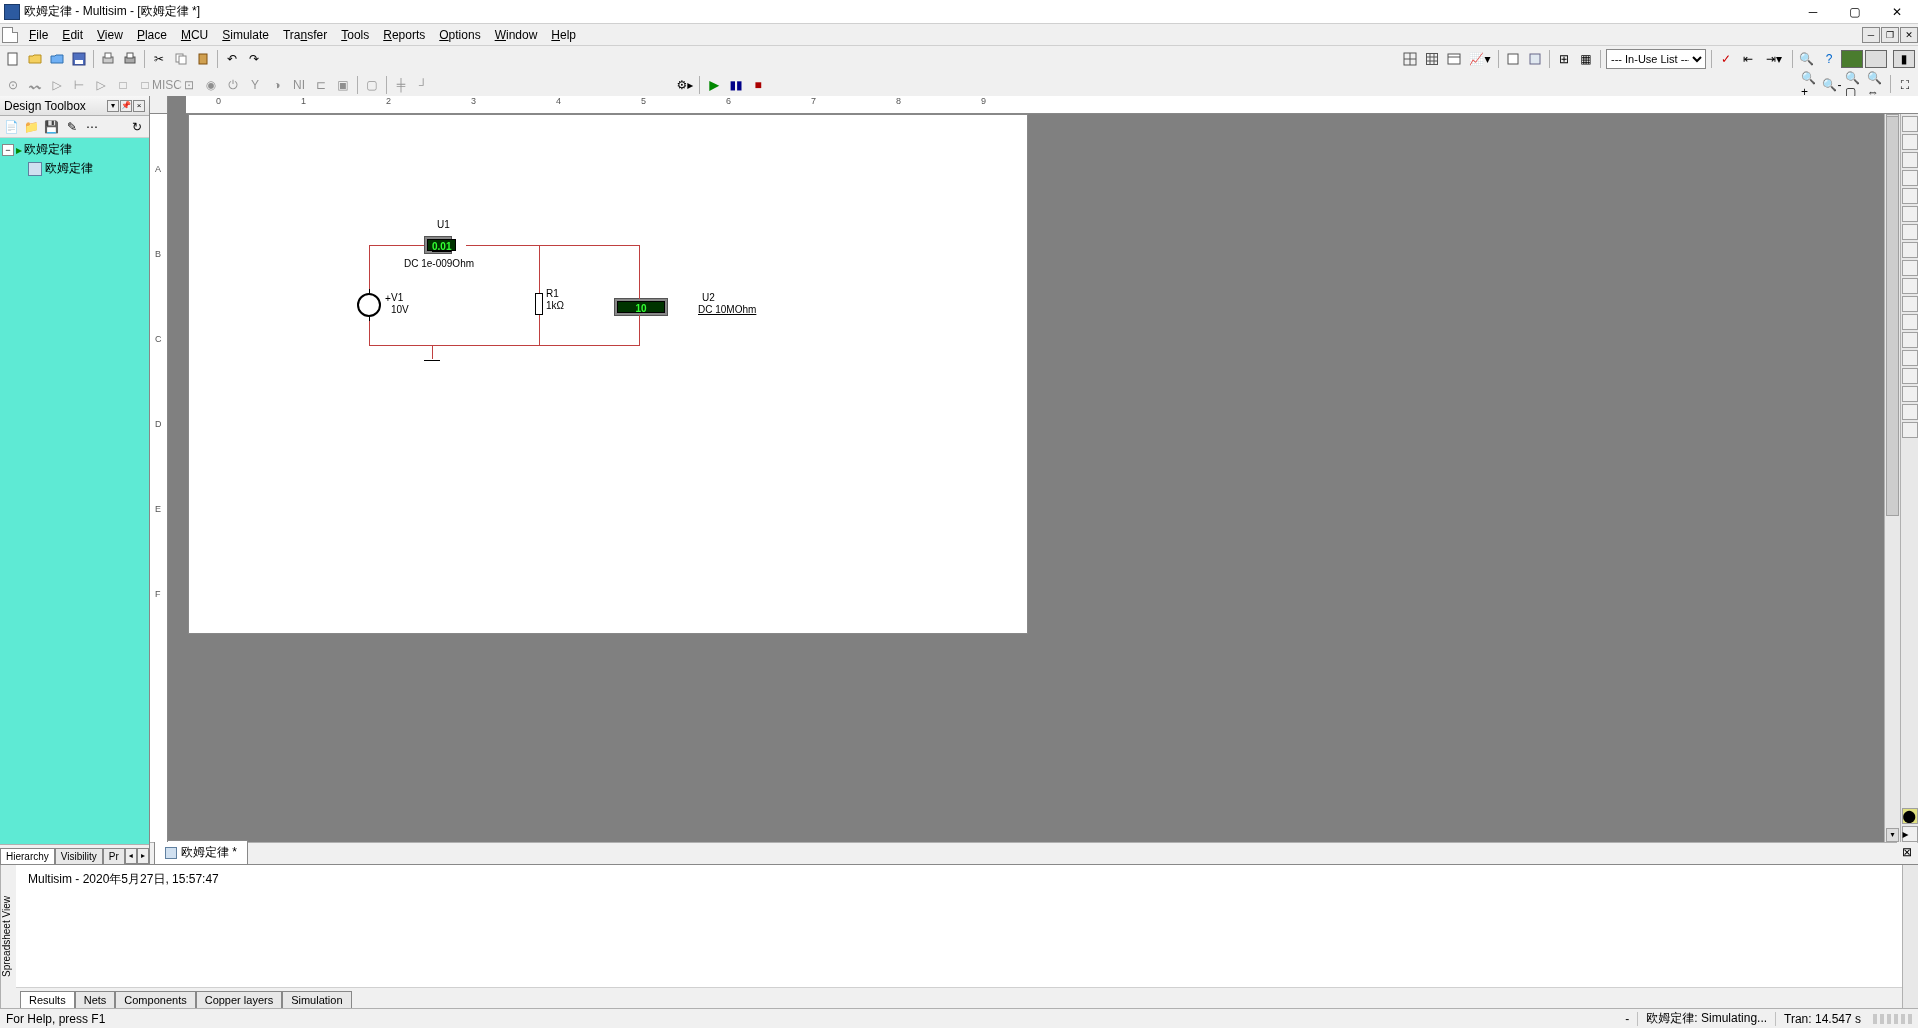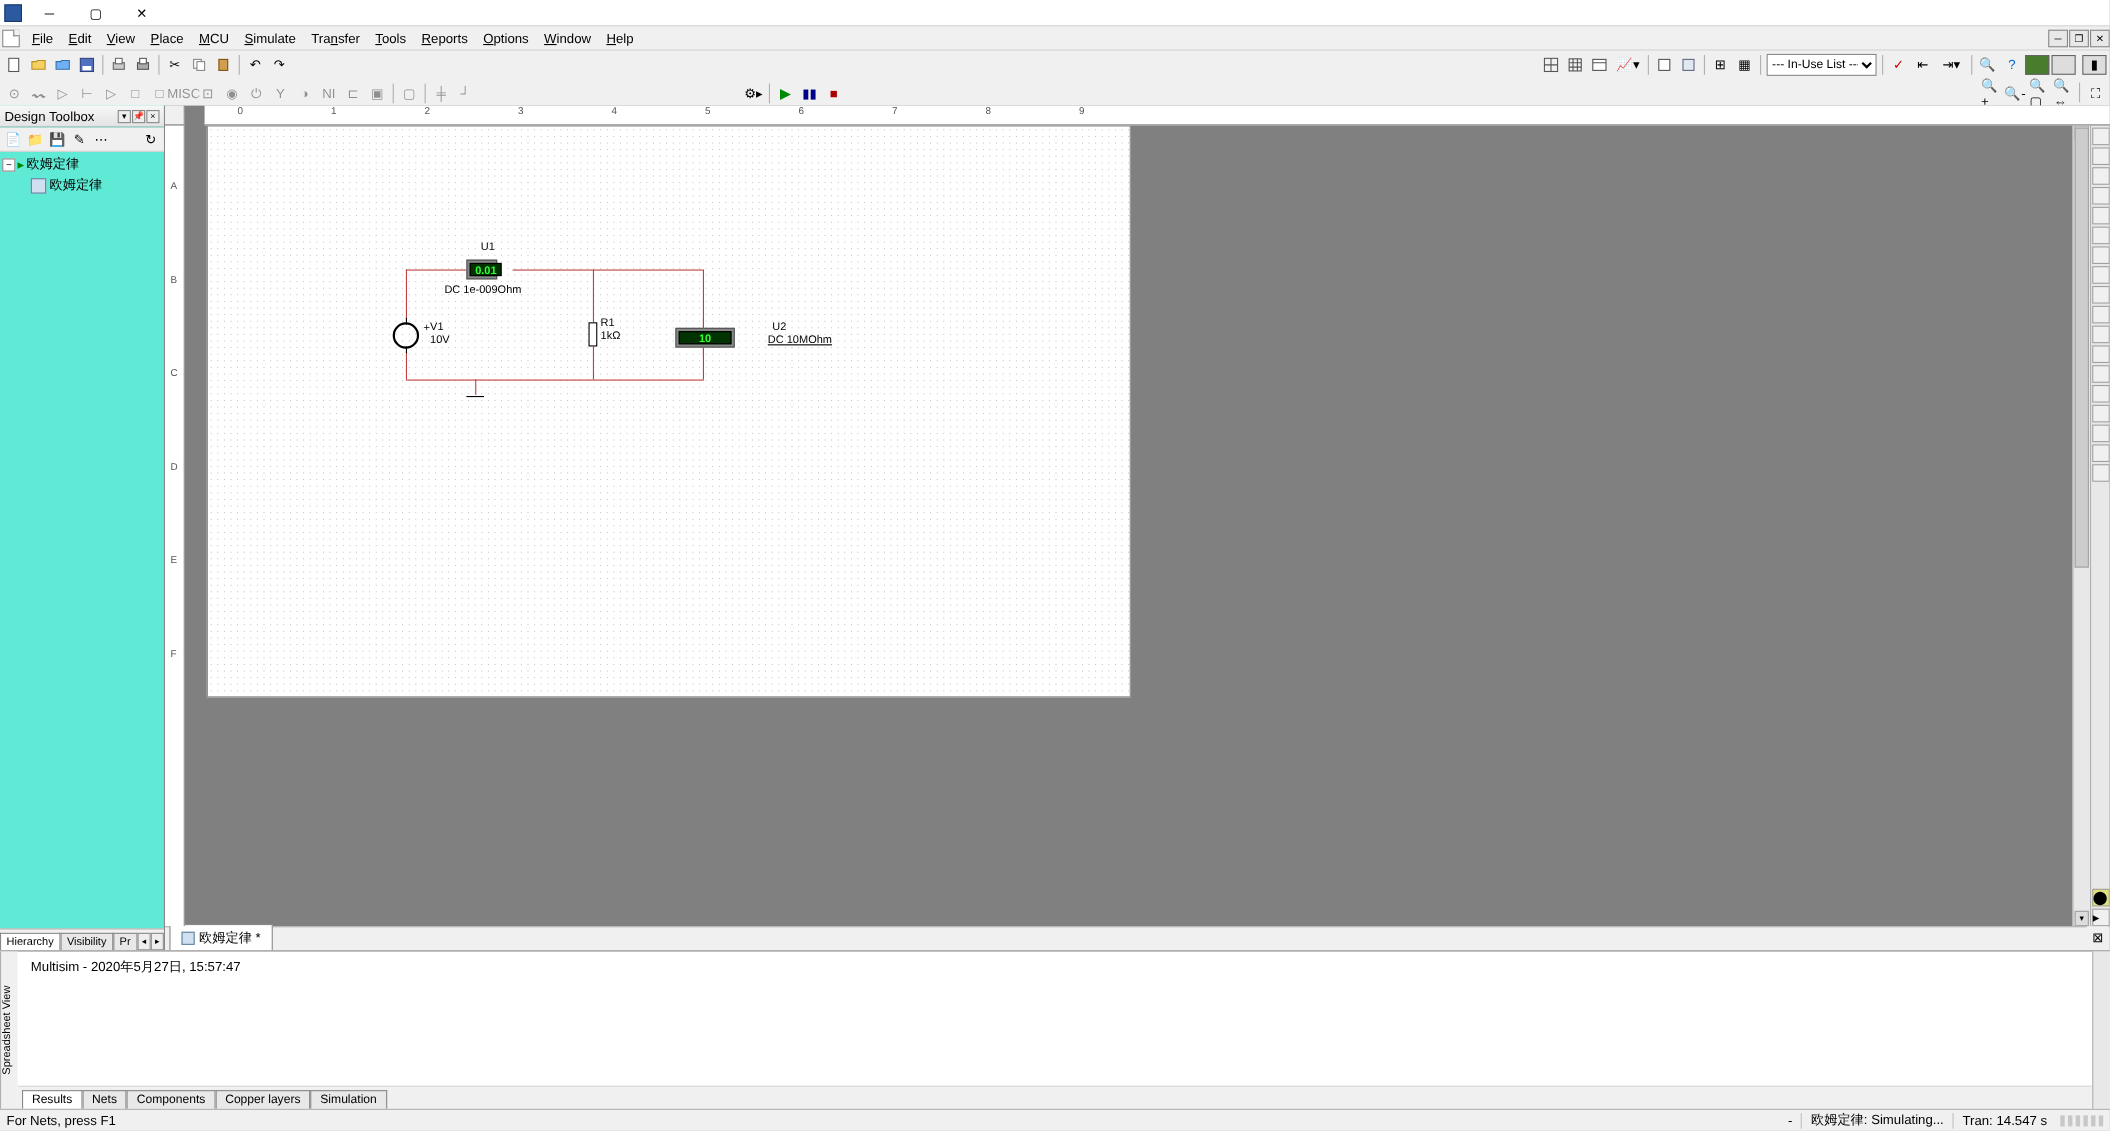--- a/index.html
+++ b/index.html
@@ -104,20 +104,21 @@
 .statusbar .spacer { flex:1;}
 .statusbar .divider { width:1px; height:14px; background:#c0c0c0; margin:0 8px;}
 .statusbar .tickmarks { display:flex; gap:3px; margin-left:12px;}
 .statusbar .tickmarks span { width:4px; height:10px; background:#c8c8c8;}
 </style>
 </head>
 <body>
 
 <div class="titlebar">
   <div class="app-icon"></div>
+  <div class="title">欧姆定律 - Multisim - [欧姆定律 *]</div>
   <div class="winbtns">
     <div class="winbtn">─</div>
     <div class="winbtn">▢</div>
     <div class="winbtn close">✕</div>
   </div>
 </div>
 
 <div class="menubar">
   <div class="doc-icon"></div>
   <div class="menuitem"><u>F</u><span></span>ile</div>
@@ -463,21 +464,21 @@
       <div class="ss-tab">Nets</div>
       <div class="ss-tab">Components</div>
       <div class="ss-tab">Copper layers</div>
       <div class="ss-tab">Simulation</div>
     </div>
   </div>
   <div class="ss-scroll"></div>
 </div>
 
 <div class="statusbar">
-  <span>For Nets, press F1</span>
+  <span>For Help, press F1</span>
   <div class="spacer"></div>
   <span>-</span>
   <div class="divider"></div>
   <span>欧姆定律: Simulating...</span>
   <div class="divider"></div>
   <span>Tran: 14.547 s</span>
   <div class="tickmarks">
     <span></span>
       <span></span>
       <span></span>

